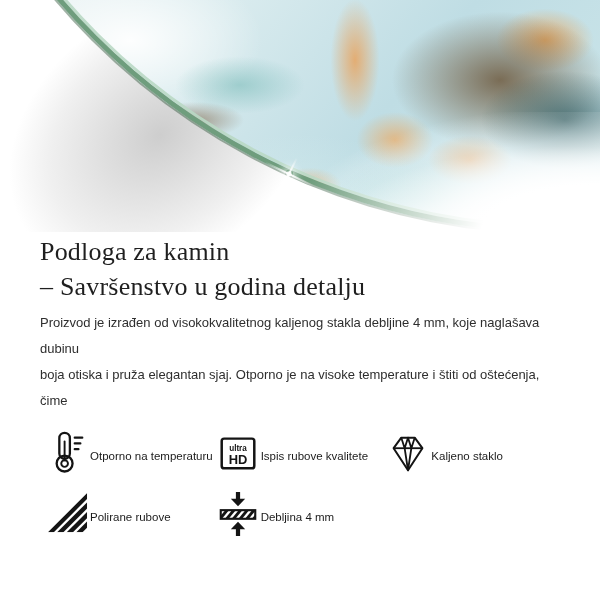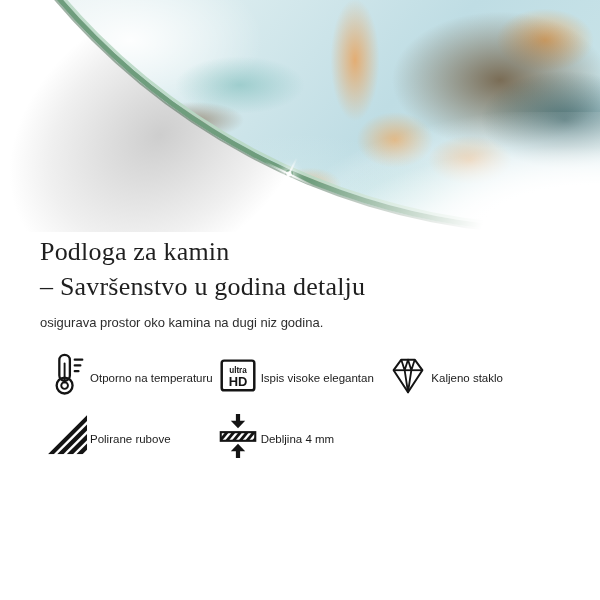--- a/index.html
+++ b/index.html
@@ -116,21 +116,22 @@
   </div>
 
   <div class="content">
 
     <h1 class="title">
       <span>Podloga za kamin</span>
       <span>– Savršenstvo u godina detalju</span>
     </h1>
 
     <div class="para">
-      <div class="para-line">osigurava prostor oko kamina na dugi niz godina.</div>
+      <div class="para-line">Proizvod je izrađen od visokokvalitetnog kaljenog stakla debljine 4 mm, koje naglašava dubinu</div>
+      <div class="para-line">boja otiska i pruža elegantan sjaj. Otporno je na visoke temperature i štiti od oštećenja, čime</div>
     </div>
 
     <div class="features">
 
       <div class="feature">
         <svg viewBox="0 0 48 48">
           <g fill="none" stroke="#141414" stroke-linecap="round">
             <rect x="16" y="3" width="11" height="27" rx="5.5" stroke-width="2.4"></rect>
             <circle cx="21.5" cy="35" r="8.3" stroke-width="2.4"></circle>
             <circle cx="21.5" cy="35" r="3.5" stroke-width="2"></circle>
@@ -142,21 +143,21 @@
         </svg>
         <div class="feature-label">Otporno na temperaturu</div>
       </div>
 
       <div class="feature">
         <svg viewBox="0 0 48 48">
           <rect x="7" y="9" width="34" height="31" rx="2.5" fill="none" stroke="#141414" stroke-width="2.6"></rect>
           <text class="ultra-text" x="24" y="22" font-size="8.5" text-anchor="middle" fill="#141414">ultra</text>
           <text class="hd-text" x="24" y="35.5" font-size="13.5" text-anchor="middle" fill="#141414">HD</text>
         </svg>
-        <div class="feature-label">Ispis visoke elegantan</div>
+        <div class="feature-label">Ispis rubove kvalitete</div>
       </div>
 
 
       <div class="feature">
         <svg viewBox="0 0 48 48">
           <g fill="none" stroke="#141414" stroke-width="2.1" stroke-linejoin="round">
             <path d="M9 19 L17 8 L31 8 L39 19 L24 42 Z"></path>
             <line x1="9" y1="19" x2="39" y2="19" stroke-width="1.9"></line>
             <path d="M17 8 L20.5 19 L24 8 L27.5 19 L31 8" stroke-width="1.9"></path>
             <path d="M20.5 19 L24 42 L27.5 19" stroke-width="1.9"></path>

